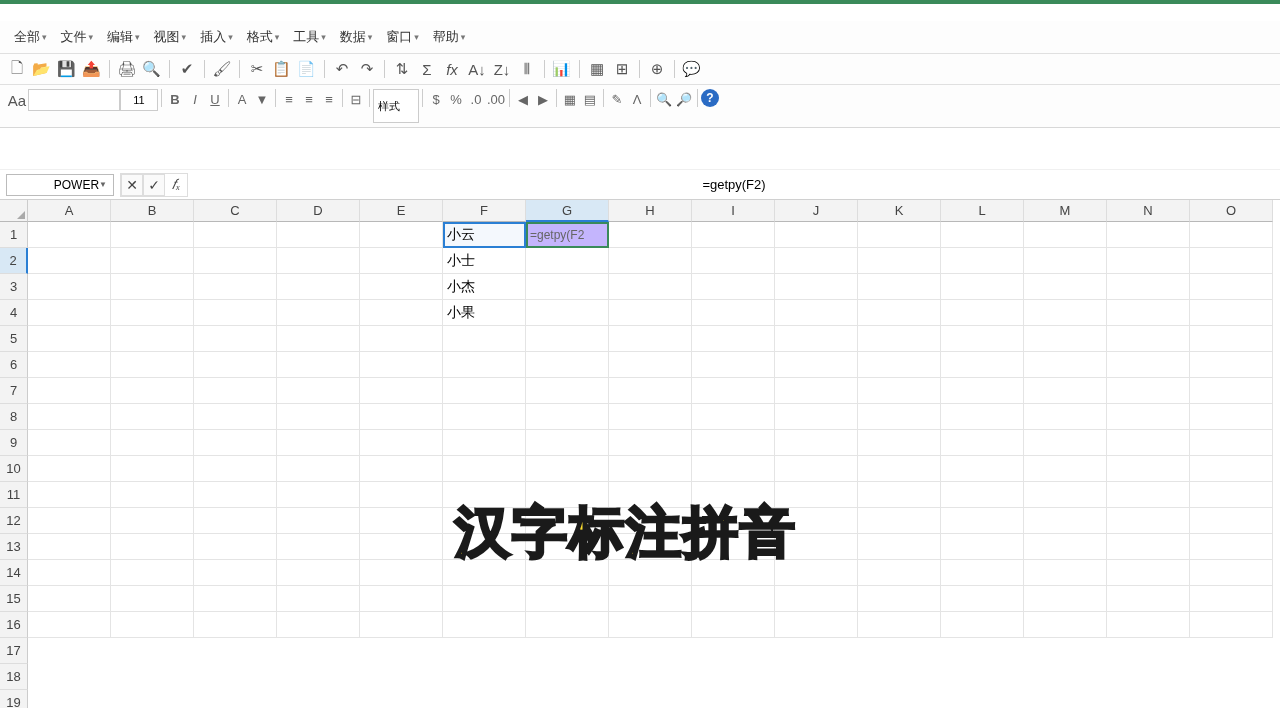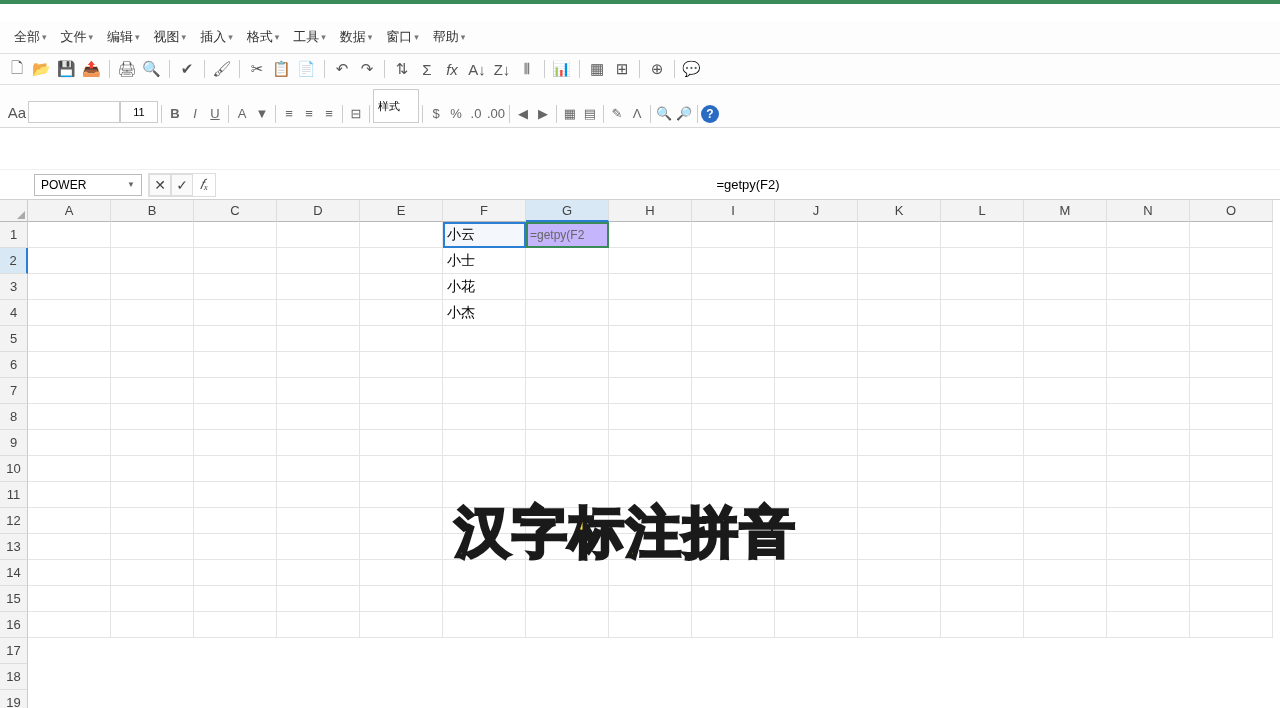--- a/index.html
+++ b/index.html
@@ -7,34 +7,34 @@
 
 .top-border { height: 4px; background: #3a8a5a; }
 .menubar { display: flex; padding: 4px 8px; gap: 2px; border-bottom: 1px solid #e0e0e0; background: #fdfdfd; margin-top: 17px; }
 .menu-item { padding: 3px 6px; color: #333; cursor: pointer; display: flex; align-items: center; font-size: 13px; }
 .menu-item .arrow { font-size: 9px; margin-left: 2px; color: #777; }
 
 .toolbar { display: flex; padding: 4px 6px; gap: 3px; border-bottom: 1px solid #e0e0e0; align-items: center; background: #fdfdfd; }
 .tool-btn { width: 22px; height: 22px; display: flex; align-items: center; justify-content: center; color: #555; cursor: pointer; font-size: 15px; border-radius: 2px; }
 .sep { width: 1px; height: 18px; background: #ccc; margin: 0 3px; }
 
-.toolbar2 { display: flex; padding: 4px 6px; border-bottom: 1px solid #d8d8d8; align-items: flex-end; background: #fdfdfd; }
+.toolbar2 { display: flex; padding: 4px 6px; border-bottom: 1px solid #d8d8d8; align-items: flex-start; background: #fdfdfd; }
 .font-select { width: 92px; height: 22px; border: 1px solid #ccc; font-size: 11px; padding: 0 4px; background: #fff; }
 .size-select { width: 38px; height: 22px; border: 1px solid #ccc; font-size: 11px; padding: 0 4px; text-align: center; background: #fff; }
 .para-select { width: 46px; height: 22px; border: 1px solid #ccc; font-size: 11px; padding: 16px 4px; background: #fff; }
 .style-btn { width: 20px; height: 20px; display: flex; align-items: center; justify-content: center; color: #666; cursor: pointer; font-size: 13px; }
 .style-btn.bold { font-weight: bold; }
 .style-btn.italic { font-style: italic; }
 .style-btn.underline { text-decoration: underline; }
 .help-icon { width: 18px; height: 18px; border-radius: 50%; background: #2a6bc4; color: #fff; display: flex; align-items: center; justify-content: center; font-weight: bold; font-size: 12px; }
 
 .spacer-row { height: 42px; background: #fff; border-bottom: 1px solid #f0f0f0; }
 
 .formula-bar { display: flex; align-items: center; padding: 3px 6px; gap: 6px; border-bottom: 1px solid #d0d0d0; background: #fff; height: 30px; }
-.name-box { width: 108px; height: 22px; border: 1px solid #bbb; padding: 0 6px; font-size: 12px; display: flex; align-items: center; justify-content: space-between; background: #fff; margin-left: 28px; }
+.name-box { width: 108px; height: 22px; border: 1px solid #bbb; padding: 0 6px; font-size: 12px; display: flex; align-items: center; justify-content: flex-end; background: #fff; }
 .name-box .dd { font-size: 8px; color: #666; }
 .fb-btn { width: 22px; height: 22px; display: flex; align-items: center; justify-content: center; cursor: pointer; font-size: 14px; color: #444; border: 1px solid #ddd; background: #fafafa; }
 .fb-btn.fx { font-style: italic; font-family: Liberation Serif, serif; border: none; background: none; }
 .formula-input { flex: 1; height: 22px; border: none; padding: 0 6px; font-size: 13px; outline: none; text-align: center; }
 
 .grid-area { position: relative; background: #fff; }
 .corner { position: absolute; left: 0; top: 0; width: 28px; height: 22px; background: #f3f3f3; border-right: 1px solid #ccc; border-bottom: 1px solid #b8b8b8; display: flex; align-items: center; justify-content: center; }
 .corner::after { content: ""; width: 0; height: 0; border-left: 8px solid transparent; border-bottom: 8px solid #aaa; position: absolute; right: 2px; bottom: 2px; }
 .col-headers { position: absolute; left: 28px; top: 0; height: 22px; display: flex; }
 .col-h { width: 83px; height: 22px; background: #f3f3f3; border-right: 1px solid #ddd; border-bottom: 1px solid #b8b8b8; display: flex; align-items: center; justify-content: center; color: #444; font-size: 13px; }
@@ -264,38 +264,38 @@
         <div class="cell"></div>
         <div class="cell"></div>
         <div class="cell"></div>
       </div>
       <div class="row">
         <div class="cell"></div>
         <div class="cell"></div>
         <div class="cell"></div>
         <div class="cell"></div>
         <div class="cell"></div>
-        <div class="cell">小花</div>
-        <div class="cell"></div>
-        <div class="cell"></div>
-        <div class="cell"></div>
-        <div class="cell"></div>
-        <div class="cell"></div>
-        <div class="cell"></div>
-        <div class="cell"></div>
-        <div class="cell"></div>
-        <div class="cell"></div>
-      </div>
-      <div class="row">
-        <div class="cell"></div>
-        <div class="cell"></div>
-        <div class="cell"></div>
-        <div class="cell"></div>
-        <div class="cell"></div>
         <div class="cell">小杰</div>
+        <div class="cell"></div>
+        <div class="cell"></div>
+        <div class="cell"></div>
+        <div class="cell"></div>
+        <div class="cell"></div>
+        <div class="cell"></div>
+        <div class="cell"></div>
+        <div class="cell"></div>
+        <div class="cell"></div>
+      </div>
+      <div class="row">
+        <div class="cell"></div>
+        <div class="cell"></div>
+        <div class="cell"></div>
+        <div class="cell"></div>
+        <div class="cell"></div>
+        <div class="cell">小果</div>
         <div class="cell"></div>
         <div class="cell"></div>
         <div class="cell"></div>
         <div class="cell"></div>
         <div class="cell"></div>
         <div class="cell"></div>
         <div class="cell"></div>
         <div class="cell"></div>
         <div class="cell"></div>
       </div>

